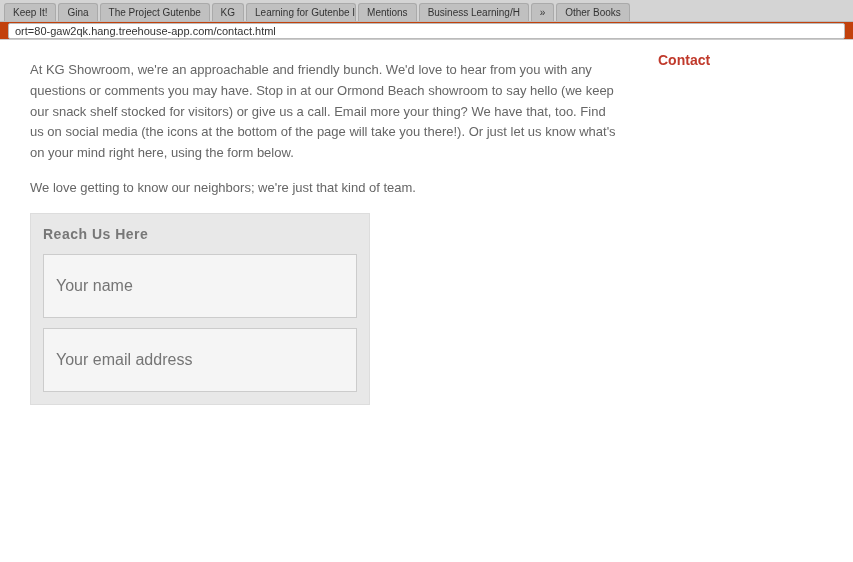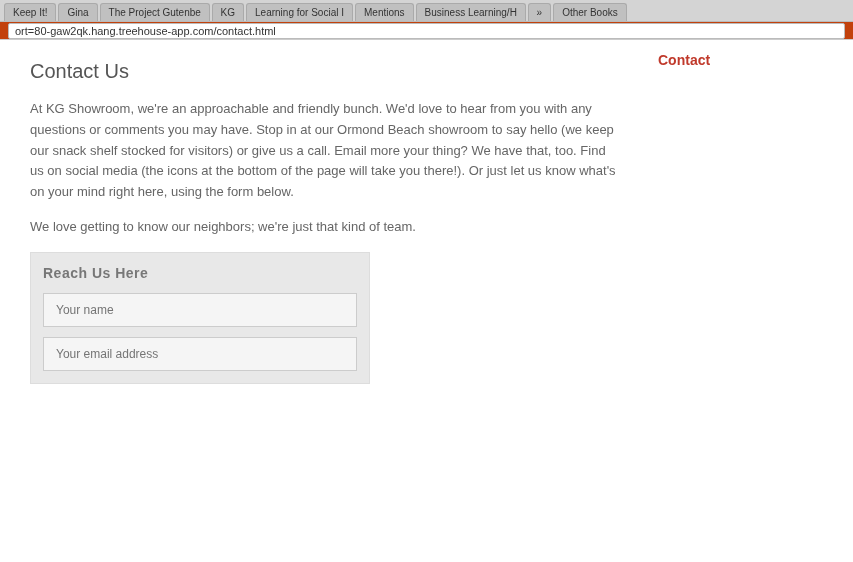--- a/index.html
+++ b/index.html
@@ -123,22 +123,22 @@
       font-size: 14px;
       color: #777;
       font-weight: bold;
       margin-bottom: 12px;
       letter-spacing: 0.5px;
     }
 
     .form-field {
       background: #f5f5f5;
       border: 1px solid #ccc;
-      padding: 9px 12px;
-      font-size: 12px;
+      padding: 22px 12px;
+      font-size: 16px;
       color: #aaa;
       width: 100%;
       margin-bottom: 10px;
       outline: none;
     }
 
     .form-field:last-child {
       margin-bottom: 0;
     }
   </style>
@@ -152,21 +152,21 @@
   <div class="tab">
     <span>Gina</span>
   </div>
   <div class="tab">
     <span>The Project Gutenbe</span>
   </div>
   <div class="tab">
     <span>KG</span>
   </div>
   <div class="tab">
-    <span>Learning for Social I</span>
+    <span>Learning for Gutenbe I</span>
   </div>
   <div class="tab">
     <span>Mentions</span>
   </div>
   <div class="tab">
     <span>Business Learning/H</span>
   </div>
   <div class="tab">
     <span>»</span>
   </div>
@@ -178,21 +178,20 @@
 <div class="browser-bar">
   <div class="url-bar">
     <span>ort=80-gaw2qk.hang.treehouse-app.com/contact.html</span>
   </div>
 </div>
 
 <div class="page-wrapper">
 
   <div class="main-content">
 
-    <h1 class="page-title">Contact Us</h1>
 
     <p class="intro-text">At KG Showroom, we're an approachable and friendly bunch. We'd love to hear from you with any questions or comments you may have. Stop in at our Ormond Beach showroom to say hello (we keep our snack shelf stocked for visitors) or give us a call. Email more your thing? We have that, too. Find us on social media (the icons at the bottom of the page will take you there!). Or just let us know what's on your mind right here, using the form below.</p>
 
     <p class="intro-text">We love getting to know our neighbors; we're just that kind of team.</p>
 
 
     <div class="form-section">
       <div class="form-section-title">Reach Us Here</div>
 
       <input class="form-field" type="text" placeholder="Your name" style="">

